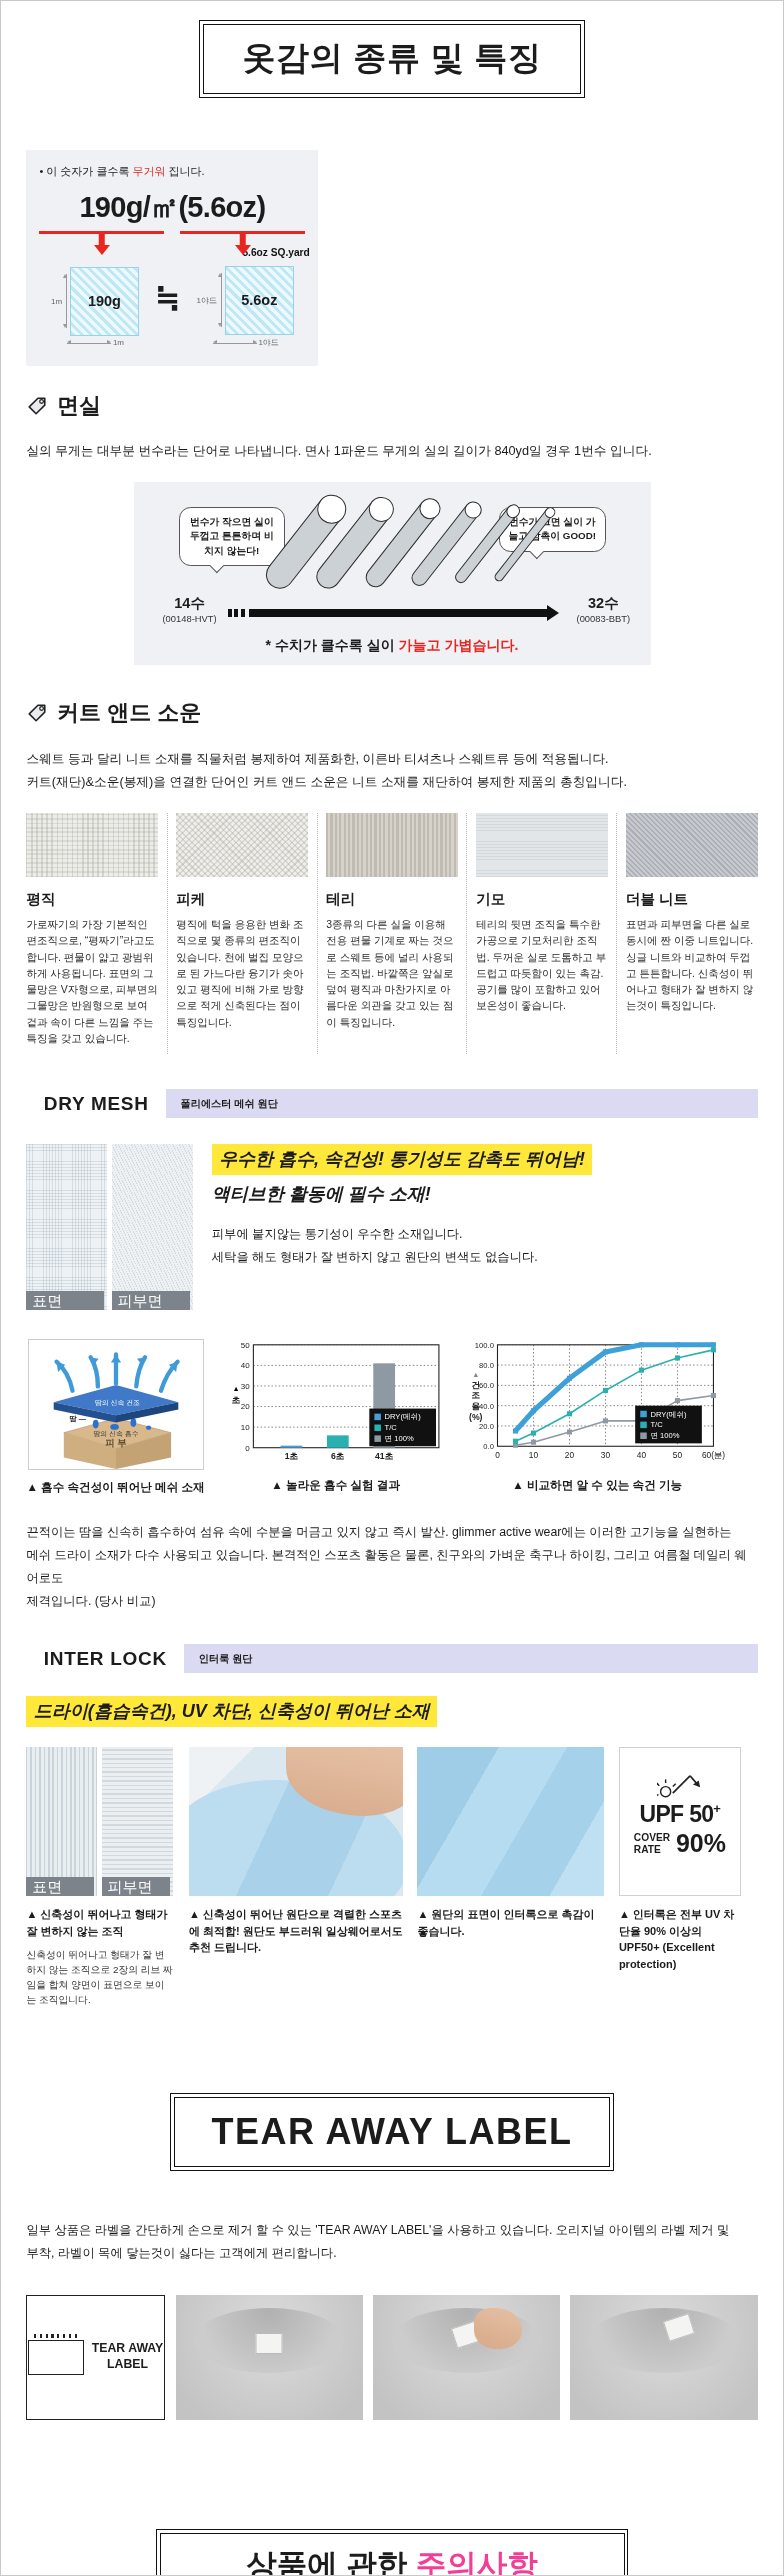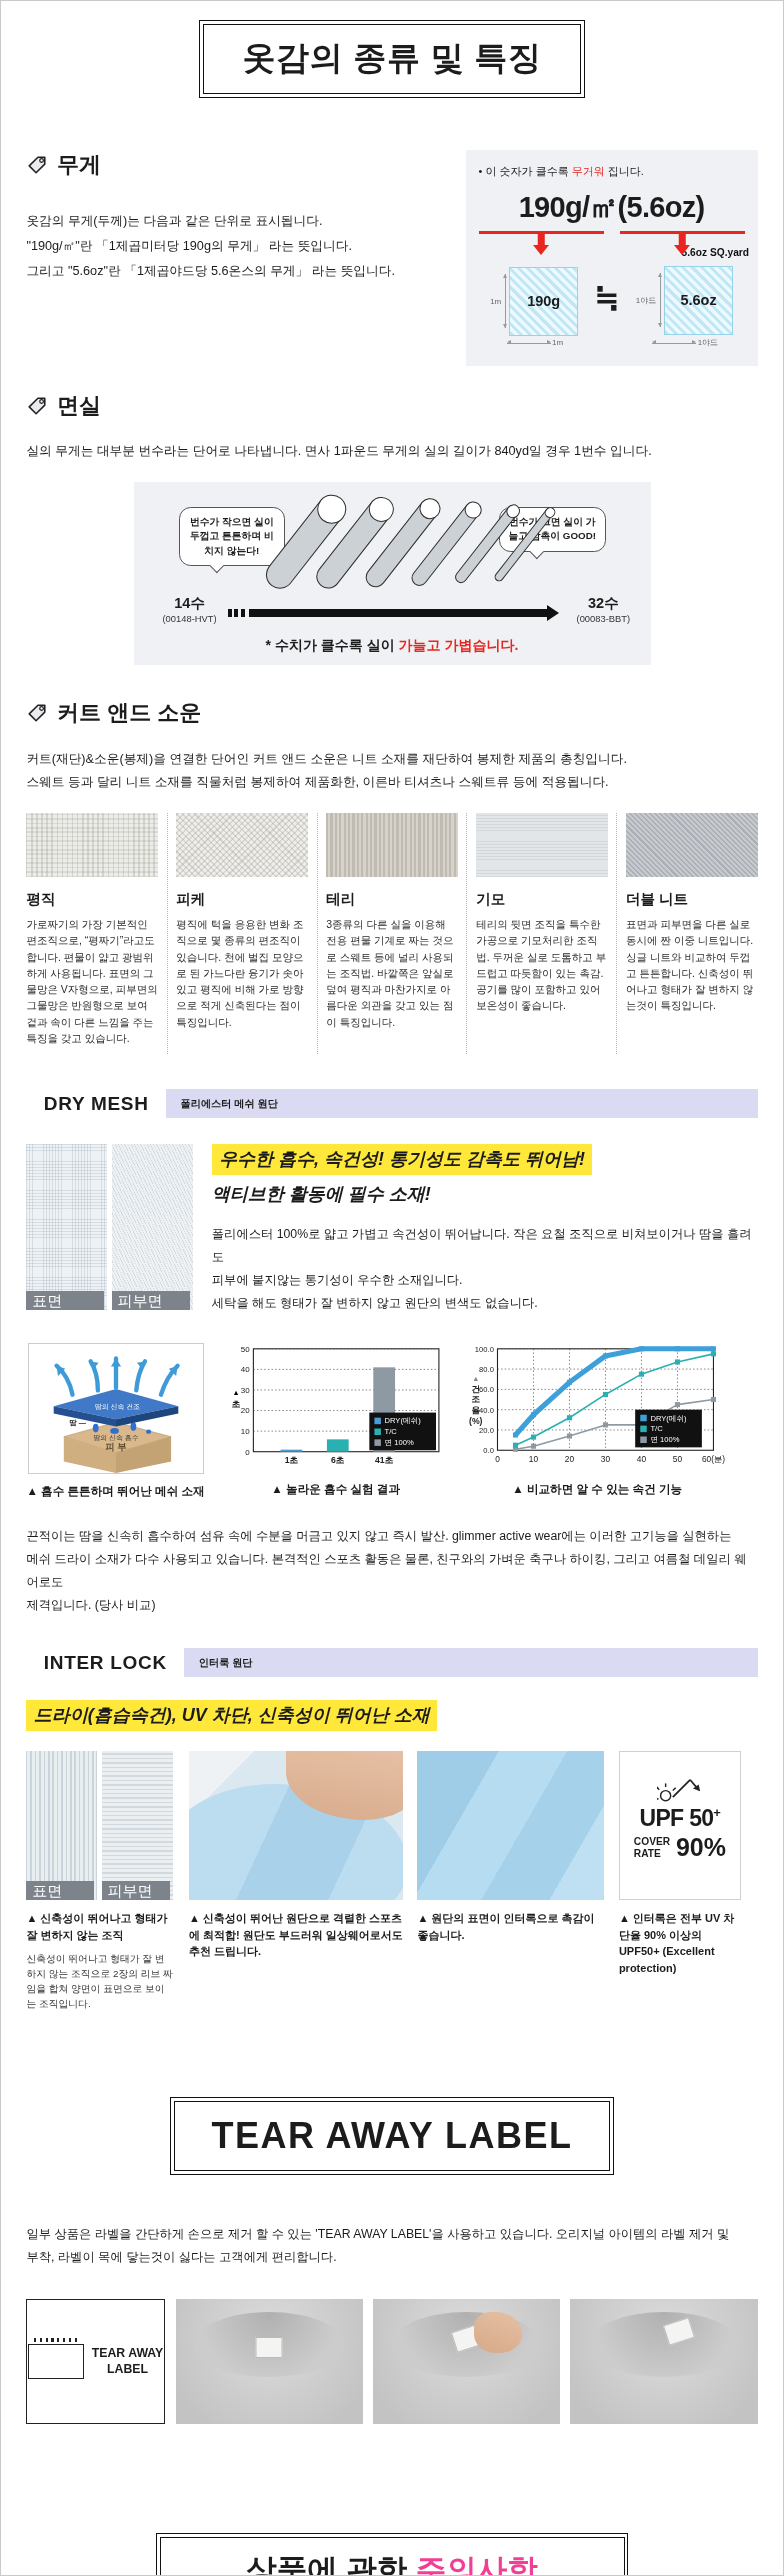--- a/index.html
+++ b/index.html
@@ -170,34 +170,20 @@
 </head>
 <body>
 
 <div class="page">
 
   <div class="dbox main-title">
     <div class="dbox-in">옷감의 종류 및 특징</div>
   </div>
 
   <div class="weight-wrap px">
-    <div class="weight-left">
-      <div class="sec-head">
-        <svg class="tagicon" viewBox="0 0 24 24">
-          <path d="M3.5 13 L13 3.5 H20.5 V11 L11 20.5 Z" fill="#e9ebee" stroke="#222" stroke-width="1.7" stroke-linejoin="round"></path>
-          <circle cx="17" cy="7" r="2" fill="#fff" stroke="#222" stroke-width="1.4"></circle>
-        </svg>
-        <span>무게</span>
-      </div>
-      <div class="weight-lines">
-        <div>옷감의 무게(두께)는 다음과 같은 단위로 표시됩니다.</div>
-        <div>"190g/㎡"란 「1제곱미터당 190g의 무게」 라는 뜻입니다.</div>
-        <div>그리고 "5.6oz"란 「1제곱야드당 5.6온스의 무게」 라는 뜻입니다.</div>
-      </div>
-    </div>
 
     <div class="weight-box">
       <div class="wnote">
         <span>• 이 숫자가 클수록 </span><span class="red">무거워</span><span> 집니다.</span>
       </div>
       <div class="wformula">190g/㎡(5.6oz)</div>
       <div class="uline-row">
         <div class="useg"></div>
         <div class="useg">
           <span class="sqyard">5.6oz SQ.yard</span>
@@ -269,22 +255,22 @@
 
   <div class="sec-cut px">
     <div class="sec-head">
       <svg class="tagicon" viewBox="0 0 24 24">
         <path d="M3.5 13 L13 3.5 H20.5 V11 L11 20.5 Z" fill="#e9ebee" stroke="#222" stroke-width="1.7" stroke-linejoin="round"></path>
         <circle cx="17" cy="7" r="2" fill="#fff" stroke="#222" stroke-width="1.4"></circle>
       </svg>
       <span>커트 앤드 소운</span>
     </div>
     <div class="cut-lines">
+      <div>스웨트 등과 달리 니트 소재를 직물처럼 봉제하여 제품화한, 이른바 티셔츠나 스웨트류 등에 적용됩니다.</div>
       <div>커트(재단)&amp;소운(봉제)을 연결한 단어인 커트 앤드 소운은 니트 소재를 재단하여 봉제한 제품의 총칭입니다.</div>
-      <div>스웨트 등과 달리 니트 소재를 직물처럼 봉제하여 제품화한, 이른바 티셔츠나 스웨트류 등에 적용됩니다.</div>
     </div>
     <div class="fab-row">
       <div class="fab-col">
         <div class="fab-img tx-hira"></div>
         <div class="fab-name">평직</div>
         <div class="fab-desc">가로짜기의 가장 기본적인 편조직으로, “평짜기”라고도 합니다. 편물이 얇고 광범위하게 사용됩니다. 표면의 그물망은 V자형으로, 피부면의 그물망은 반원형으로 보여 겉과 속이 다른 느낌을 주는 특징을 갖고 있습니다.</div>
       </div>
       <div class="fab-col">
         <div class="fab-img tx-pique"></div>
         <div class="fab-name">피케</div>
@@ -319,21 +305,20 @@
         <div class="swatch-tag">표면</div>
       </div>
       <div class="swatch tx-mesh2">
         <div class="swatch-tag">피부면</div>
       </div>
     </div>
     <div>
       <div><span class="hl">우수한 흡수, 속건성! 통기성도 감촉도 뛰어남!</span></div>
       <div class="hl2">액티브한 활동에 필수 소재!</div>
       <div class="dry-body">
-        <div>폴리에스터 100%로 얇고 가볍고 속건성이 뛰어납니다. 작은 요철 조직으로 비쳐보이거나 땀을 흘려도</div>
         <div>피부에 붙지않는 통기성이 우수한 소재입니다.</div>
         <div>세탁을 해도 형태가 잘 변하지 않고 원단의 변색도 없습니다.</div>
       </div>
     </div>
   </div>
 
   <div class="fig-row px">
     <div class="fig">
       <svg class="illus" viewBox="0 0 240 178">
         <polygon points="48,128 120,108 196,128 120,150" fill="#d9b98c" stroke="#b99a6e"></polygon>
@@ -359,21 +344,21 @@
           <path d="M182 70 Q190 45 205 30"></path>
         </g>
         <g fill="#3f9ad8">
           <polygon points="38,30 50,34 40,44"></polygon>
           <polygon points="85,24 96,26 88,36"></polygon>
           <polygon points="120,20 113,31 127,31"></polygon>
           <polygon points="160,24 149,26 157,36"></polygon>
           <polygon points="205,30 193,34 203,44"></polygon>
         </g>
       </svg>
-      <div class="fig-caption">▲ 흡수 튼튼하며 뛰어난 메쉬 소재</div>
+      <div class="fig-caption">▲ 흡수 속건성이 뛰어난 메쉬 소재</div>
     </div>
     <div class="fig">
       <svg id="barchart" class="chart" width="218" height="129" viewBox="0 0 300 178">
           <rect x="36" y="8" width="256" height="142" fill="#fff" stroke="#222" stroke-width="1.5"></rect>
           <text x="31" y="154" font-size="11" text-anchor="end" fill="#222">0</text>
           <line x1="36" y1="121.6" x2="292" y2="121.6" stroke="#555" stroke-width="1" stroke-dasharray="2 3"></line>
           <text x="31" y="125.6" font-size="11" text-anchor="end" fill="#222">10</text>
           <line x1="36" y1="93.19999999999999" x2="292" y2="93.19999999999999" stroke="#555" stroke-width="1" stroke-dasharray="2 3"></line>
           <text x="31" y="97.19999999999999" font-size="11" text-anchor="end" fill="#222">20</text>
           <line x1="36" y1="64.8" x2="292" y2="64.8" stroke="#555" stroke-width="1" stroke-dasharray="2 3"></line>

